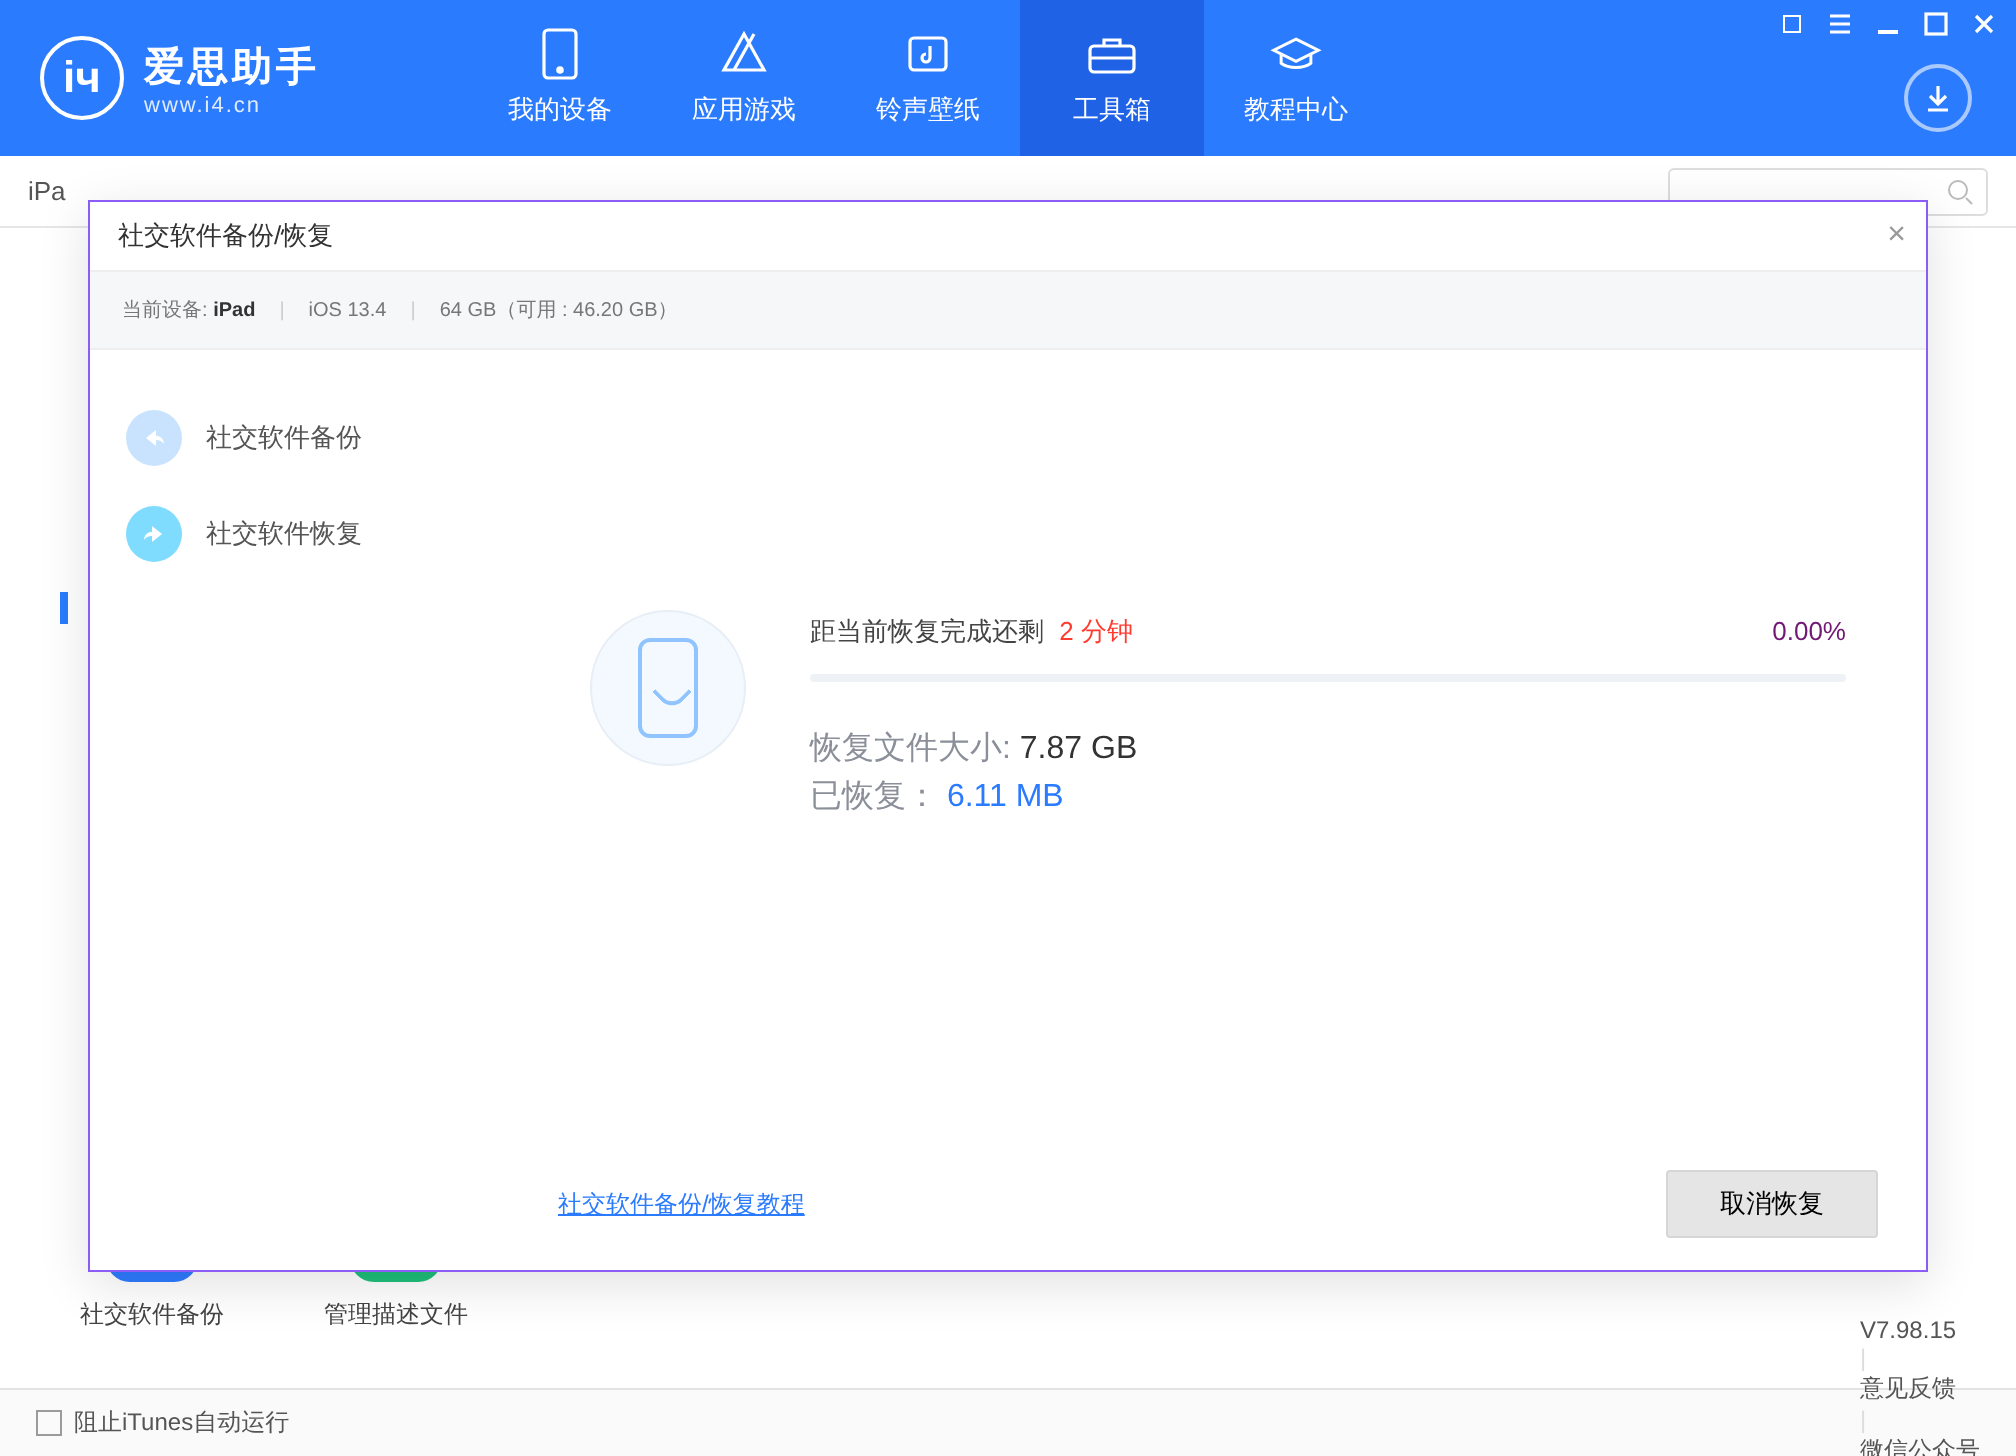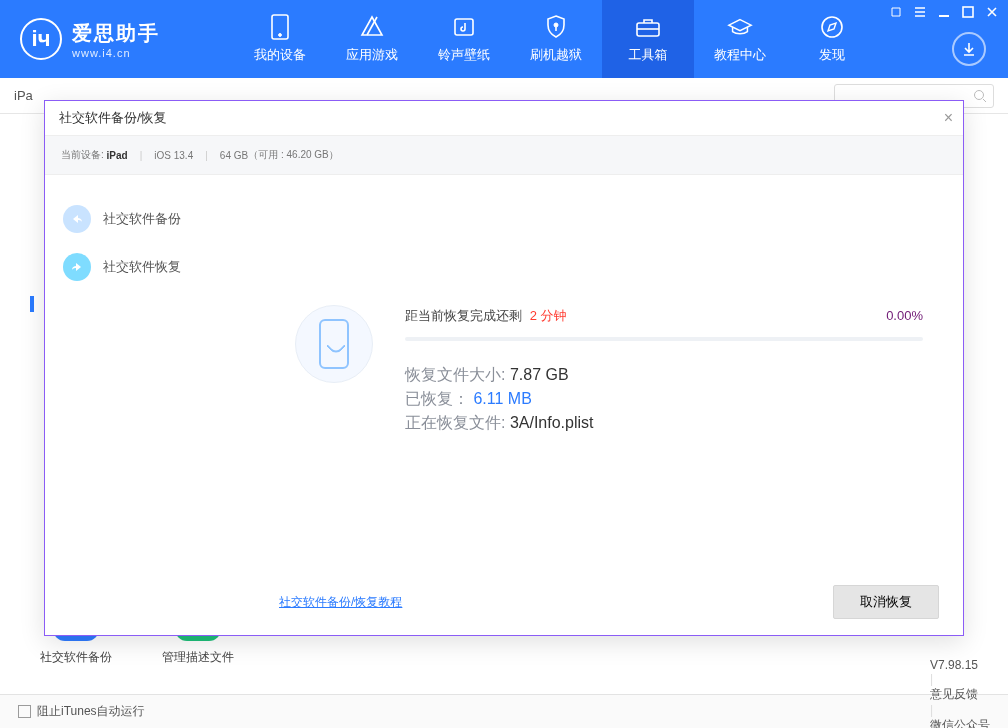--- a/index.html
+++ b/index.html
@@ -162,57 +162,38 @@
     </div>
     <div class="nav-item">
       <div class="nav-icon">
         <svg width="24" height="22" viewBox="0 0 24 22">
             <rect x="3" y="3" width="18" height="16" rx="2" stroke="#fff" stroke-width="1.6"></rect>
             <path d="M13 7v6a2 2 0 1 1-2-2" stroke="#fff" stroke-width="1.6"></path>
           </svg>
       </div>
       <span>铃声壁纸</span>
     </div>
-    <div class="nav-item">
-      <div class="nav-icon">
-        <svg width="22" height="26" viewBox="0 0 22 26">
-            <path d="M11 2l8 3v6c0 6-4 10-8 12C7 21 3 17 3 11V5l8-3z" stroke="#fff" stroke-width="1.6"></path>
-            <circle cx="11" cy="11" r="2" fill="#fff"></circle>
-            <path d="M11 13v4" stroke="#fff" stroke-width="1.6"></path>
-          </svg>
-      </div>
-      <span>刷机越狱</span>
-    </div>
     <div class="nav-item active">
       <div class="nav-icon">
         <svg width="26" height="22" viewBox="0 0 26 22">
             <rect x="2" y="7" width="22" height="13" rx="2" stroke="#fff" stroke-width="1.6"></rect>
             <path d="M9 7V4h8v3" stroke="#fff" stroke-width="1.6"></path>
             <path d="M2 13h22" stroke="#fff" stroke-width="1.6"></path>
           </svg>
       </div>
       <span>工具箱</span>
     </div>
     <div class="nav-item">
       <div class="nav-icon">
         <svg width="28" height="20" viewBox="0 0 28 20">
             <path d="M14 2L26 8 14 14 2 8z" stroke="#fff" stroke-width="1.6"></path>
             <path d="M6 10v5c4 3 12 3 16 0v-5" stroke="#fff" stroke-width="1.6"></path>
           </svg>
       </div>
       <span>教程中心</span>
-    </div>
-    <div class="nav-item">
-      <div class="nav-icon">
-        <svg width="24" height="24" viewBox="0 0 24 24">
-            <circle cx="12" cy="12" r="10" stroke="#fff" stroke-width="1.6"></circle>
-            <path d="M16 8l-2 6-6 2 2-6z" stroke="#fff" stroke-width="1.4"></path>
-          </svg>
-      </div>
-      <span>发现</span>
     </div>
   </div>
 
   <div class="header-right">
     <div class="hbtn">
         <svg width="14" height="14" viewBox="0 0 14 14">
           <path d="M3 3h8v8H3z" fill="none" stroke="#fff"></path>
         </svg>
       </div>
     <div class="hbtn">
@@ -340,24 +321,20 @@
 
       <div class="detail">
         <div>
           <span>恢复文件大小:</span>
           <span class="val">7.87 GB</span>
         </div>
         <div>
           <span>已恢复：</span>
           <span class="link">6.11 MB</span>
         </div>
-        <div>
-          <span>正在恢复文件:</span>
-          <span class="val">3A/Info.plist</span>
-        </div>
       </div>
 
       <div class="footer-row">
         <span class="tutorial">社交软件备份/恢复教程</span>
         <button class="cancel-btn">取消恢复</button>
       </div>
     </div>
   </div>
 </div>
 

